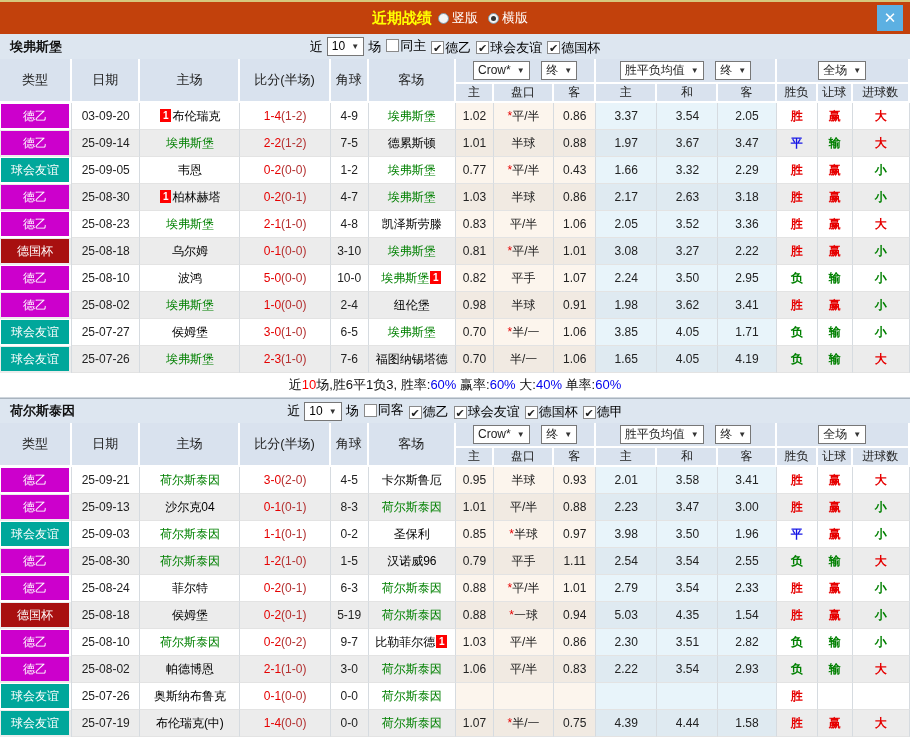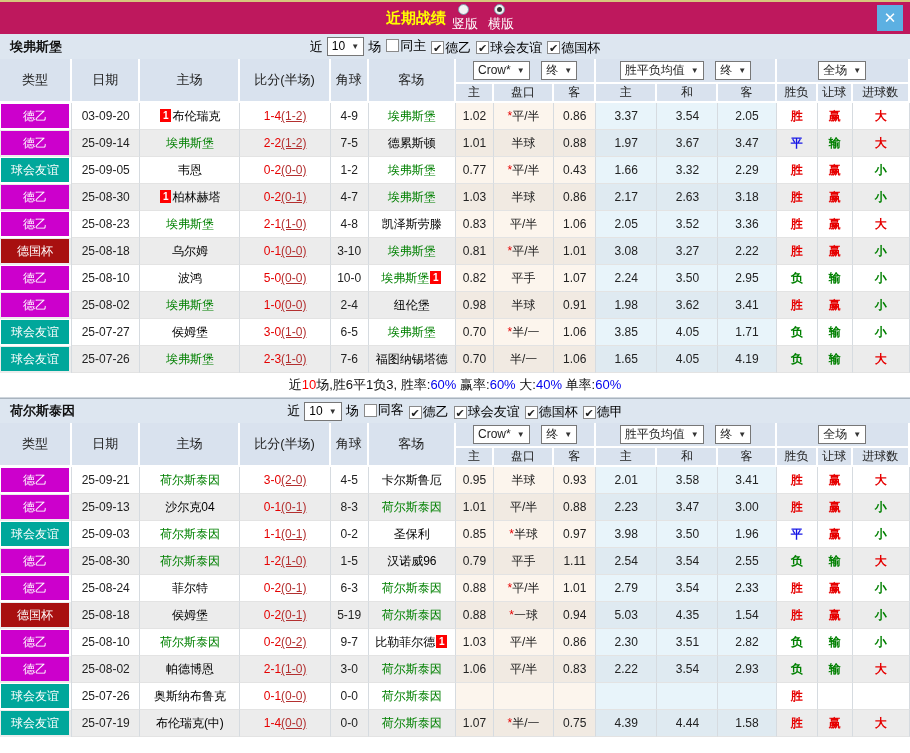--- a/index.html
+++ b/index.html
@@ -1,22 +1,22 @@
 <!DOCTYPE html>
 <html><head>
 <meta charset="utf-8">
 <style>
   * { margin:0; padding:0; box-sizing:border-box; }
   body { width:910px; font-family:"Liberation Sans","DejaVu Sans",sans-serif; background:#fff; }
   .page { width:910px; height:753px; overflow:hidden; border-top:2px solid #d6c87c; background:#fff; }
 
   
-  .titlebar { height:32px; background:#be185d; display:flex; align-items:center; justify-content:center; position:relative; }
+  .titlebar { height:32px; background:#c2410c; display:flex; align-items:center; justify-content:center; position:relative; }
   .title { color:#ffff00; font-weight:bold; font-size:15px; margin-right:6px; }
-  .radio-item { display:inline-flex; align-items:center; color:#fff; font-size:13px; margin-right:10px; cursor:pointer;flex-direction:column; }
+  .radio-item { display:inline-flex; align-items:center; color:#fff; font-size:13px; margin-right:10px; cursor:pointer; }
   .rb { width:11px; height:11px; border-radius:50%; background:#f4f4f4; border:1px solid #7d96a8; display:inline-block; margin-right:3px; position:relative; }
   .rb.checked::after { content:""; position:absolute; left:2px; top:2px; width:5px; height:5px; border-radius:50%; background:#333; }
   .close-btn { position:absolute; right:7px; top:3px; width:26px; height:26px; background:#5cb0e2; color:#fff; font-weight:bold; font-size:15px; text-align:center; line-height:26px; cursor:pointer; }
 
   
   .filterbar { height:25px; background:#dde6f0; display:flex; align-items:center; justify-content:center; position:relative; font-size:13px; }
   .filterbar.second { border-top:1px solid #a9b4bf; }
   .team-name { position:absolute; left:10px; font-weight:bold; font-size:13px; color:#111; }
   .filters { display:inline-flex; align-items:center; }
   .sel { display:inline-flex; align-items:center; background:#fff; border:1px solid #777; padding:1px 4px; margin:0 4px; font-size:12px; line-height:15px; cursor:pointer; }
@@ -31,21 +31,21 @@
   thead tr.gb th { height:19px; font-size:12px; }
   tbody td { text-align:center; height:26.7px; font-size:12px; color:#222;
              border-right:1px solid #d6dbe0; border-bottom:1px solid #e3e3e3; background:#fff; overflow:hidden; white-space:nowrap; }
   tbody tr.alt td { background:#ececec; }
   tbody td.odds { background:#fcf5ed; } tbody tr.alt td.odds { background:#f1eae2; }
   tbody td.avg  { background:#e8f4fa; } tbody tr.alt td.avg  { background:#dfeaf1; }
   tbody td.typec { background:#fff; padding:1px 2px 2px 1px; border-bottom:none; }
   .badge { display:block; height:100%; line-height:24px; color:#fff; font-size:12px; }
   .tname { color:#000; } .tname.self { color:#008000; }
   .b1 { display:inline-block; background:#ff0000; color:#fff; font-size:10px; font-weight:bold; width:11px; height:13px; line-height:13px; vertical-align:1px; margin:0 1px; }
-  .ft { color:#e60000; } .ht { color:#b33030;text-decoration:underline; }
+  .ft { color:#e60000; } .ht { color:#b33030; }
   .star { color:#e60000; }
   .res { font-weight:bold; }
 
   
   .summary { height:25px; line-height:24px; background:#fff; text-align:center; font-size:13px; color:#111; border-bottom:1px solid #cfd6dd; }
 </style>
 </head>
 <body>
 
 <div class="page">

